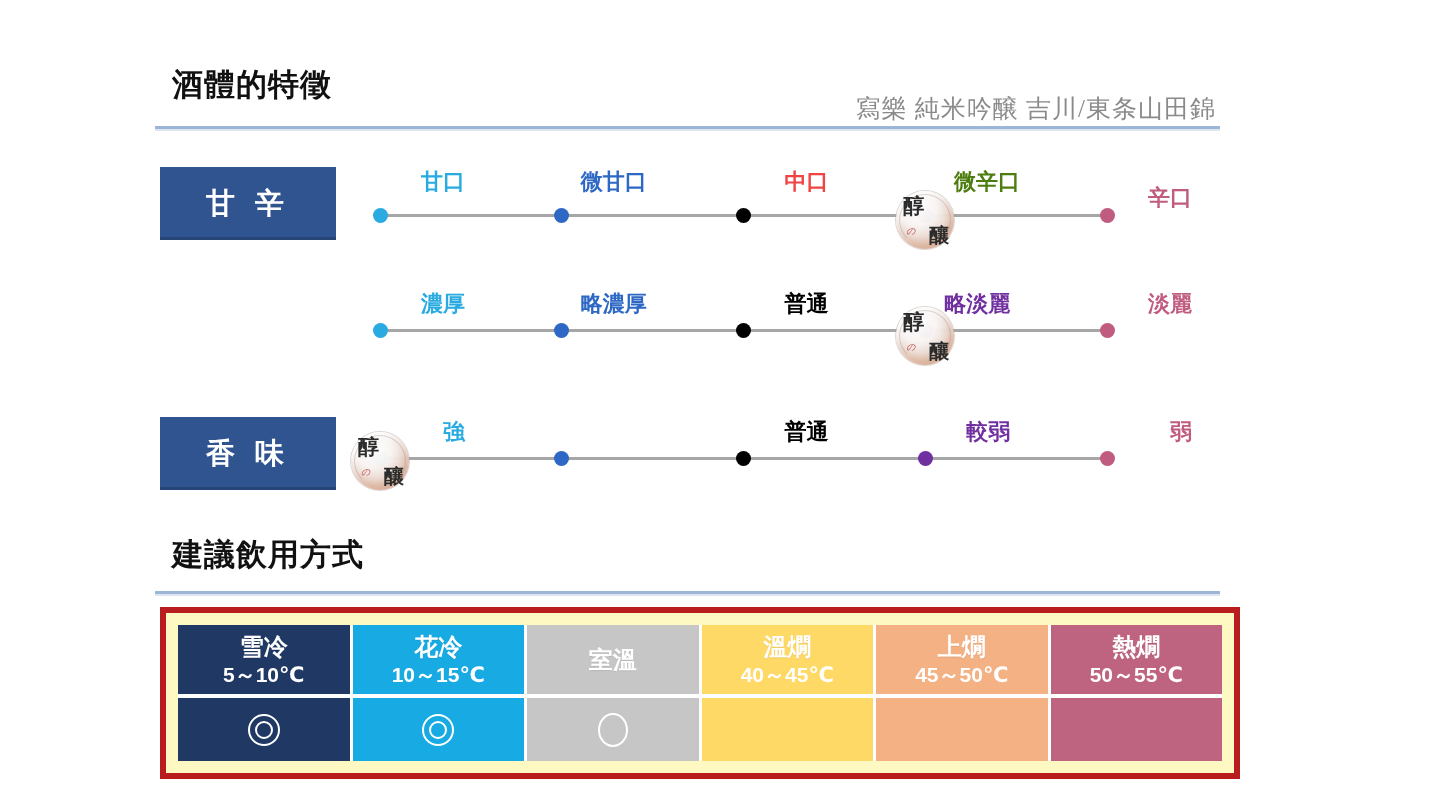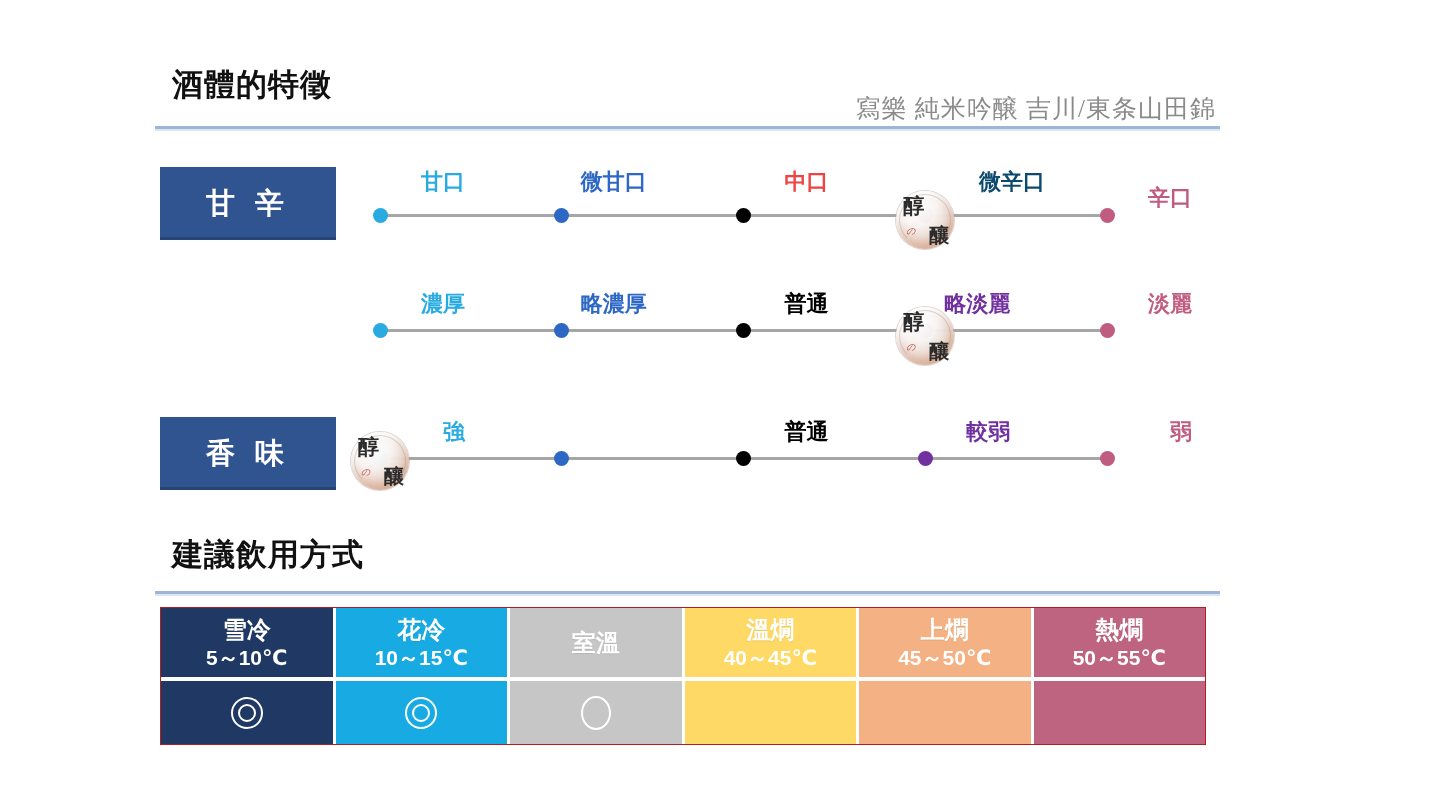--- a/index.html
+++ b/index.html
@@ -28,21 +28,21 @@
   .badge{position:absolute;width:58px;height:58px;border-radius:50%;z-index:5;
     background:radial-gradient(circle at 38% 28%, rgba(255,255,255,.99) 0%, rgba(247,243,241,.97) 34%,
       rgba(236,220,212,.96) 55%, rgba(222,188,168,.95) 76%, rgba(238,222,212,.96) 90%, rgba(248,243,239,.97) 100%);
     box-shadow:0 0 0 1px rgba(175,165,160,.45), inset -3px -6px 9px rgba(205,140,110,.35), inset 2px 4px 6px rgba(255,255,255,.95);}
   .badge .ring{position:absolute;inset:3px;border-radius:50%;border:1px solid rgba(150,140,140,.35);border-bottom-color:transparent;}
   .badge .k1{position:absolute;left:7px;top:4px;font-size:21px;font-weight:bold;color:#2b2b2b;line-height:1;}
   .badge .k2{position:absolute;right:5px;bottom:4px;font-size:20px;font-weight:bold;color:#2b2b2b;line-height:1;}
   .badge .kno{position:absolute;left:10px;bottom:13px;font-size:9px;color:#c0504d;font-style:italic;line-height:1;}
 
   
-  .table-wrap{position:absolute;left:160px;top:607px;border:1px solid #b91c1c;background:#fef9c3;padding:0;}
+  .table-wrap{position:absolute;left:160px;top:607px;border:6px solid #b91c1c;background:#fef9c3;padding:12px;}
   .serve-grid{display:grid;grid-template-columns:repeat(6,171.5px);grid-template-rows:69px 63px;gap:4px 3px;background:#fff;}
   .cell{display:flex;flex-direction:column;align-items:center;justify-content:center;color:#fff;}
   .cell .nm{font-size:24px;font-weight:bold;line-height:1.25;text-shadow:0 1px 1px rgba(0,0,0,.08);}
   .cell .tp{font-size:21px;font-weight:bold;line-height:1.2;}
   .mark-outer{width:28px;height:28px;border:2.5px solid #fff;border-radius:50%;display:flex;align-items:center;justify-content:center;}
   .mark-inner{width:14px;height:14px;border:2.5px solid #fff;border-radius:50%;}
   .mark-single{width:26px;height:30px;border:2.5px solid #fff;border-radius:50%;}
 </style>
 </head>
 <body>
@@ -56,21 +56,21 @@
   <div id="scales-root">
       <div class="scale-row" style="top: 167px;">
         <div class="scale-box">甘 辛</div>
         <div class="track" style="left: 220px; top: 47px; width: 727px; background: rgb(166, 166, 166);"></div>
         <div class="opt-label" style="left: 135px; top: 0px; color: rgb(41, 171, 226);">甘口</div>
         <div class="dot" style="left: 212.5px; top: 41px; background: rgb(41, 171, 226);"></div>
         <div class="opt-label" style="left: 316.75px; top: 0px; color: rgb(46, 104, 197);">微甘口</div>
         <div class="dot" style="left: 394.25px; top: 41px; background: rgb(46, 104, 197);"></div>
         <div class="opt-label" style="left: 498.5px; top: 0px; color: #ef4444;">中口</div>
         <div class="dot" style="left: 576px; top: 41px; background: rgb(0, 0, 0);"></div>
-        <div class="opt-label" style="left: 715px; top: 0px; color: #0c4a6e;">微辛口</div>
+        <div class="opt-label" style="left: 690px; top: 0px; color: #4d7c0f;">微辛口</div>
         <div class="dot" style="left: 757.75px; top: 41px; background: rgb(112, 48, 160);"></div>
         <div class="badge" style="left: 736.25px; top: 24px;">
           <span class="ring"></span>
           <span class="k1">醇</span>
           <span class="kno">の</span>
           <span class="k2">釀</span>
         </div>
         <div class="opt-label" style="left: 862px; top: 16px; color: rgb(192, 92, 128);">辛口</div>
         <div class="dot" style="left: 939.5px; top: 41px; background: rgb(192, 92, 128);"></div>
       </div>

